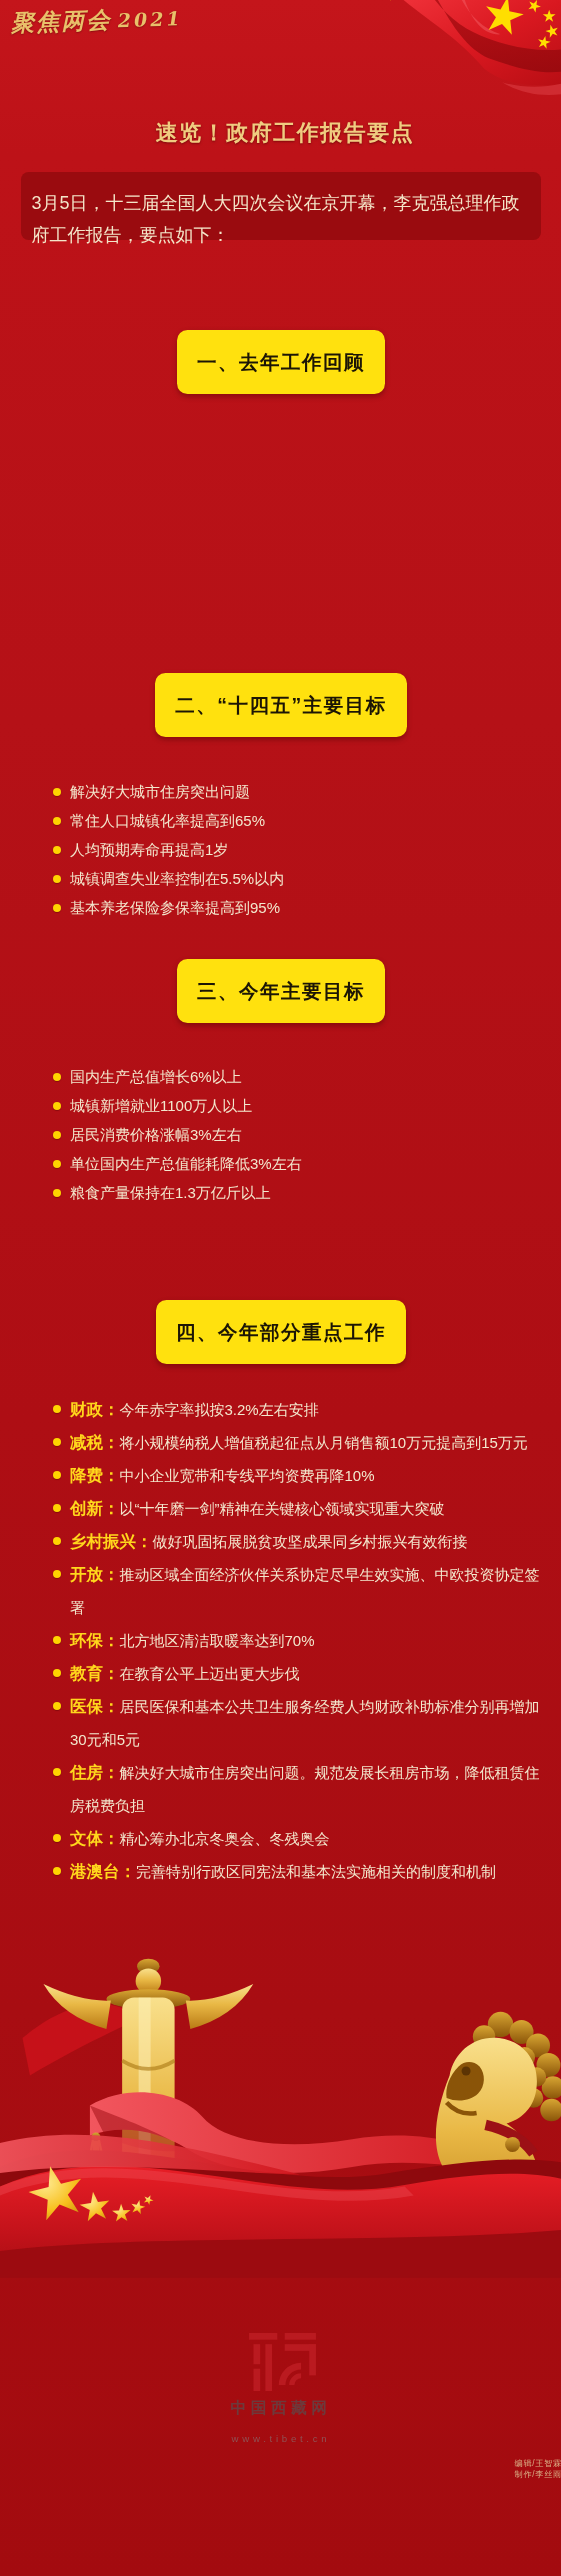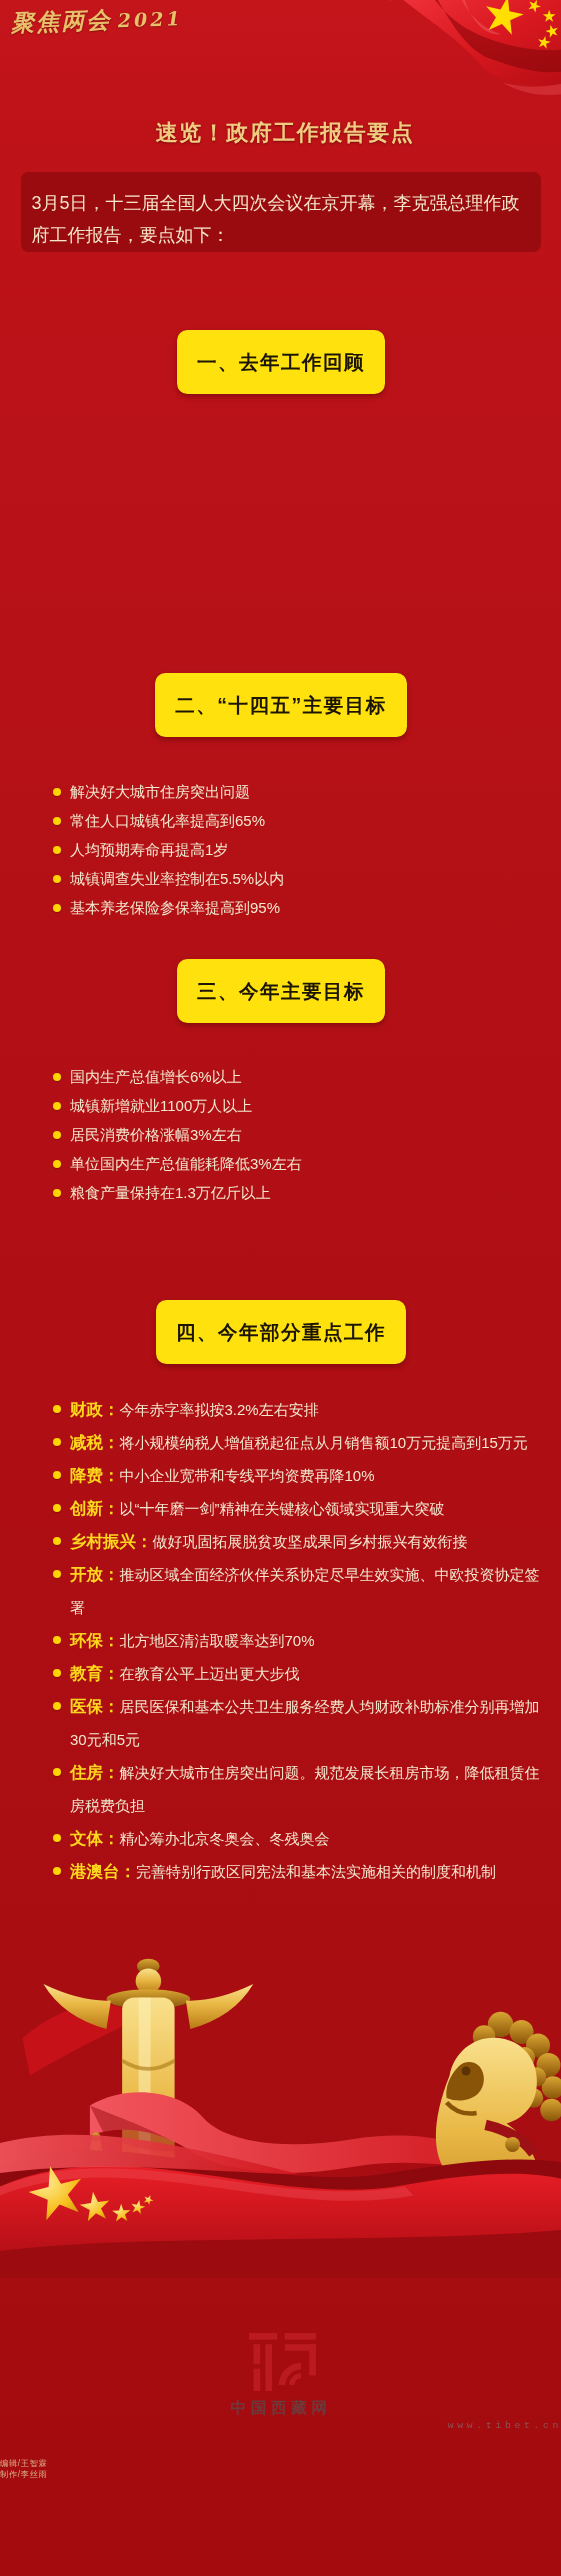--- a/index.html
+++ b/index.html
@@ -19,21 +19,21 @@
   
   .flag{position:absolute;top:0;right:0;width:172px;height:112px;z-index:2;}
   
   h1.title{
     position:absolute;top:114px;left:0;width:100%;margin:4px;z-index:4;
     text-align:center;font-size:22px;font-weight:bold;color:#f0cc80;letter-spacing:1.5px;
     text-shadow:0 0.7px 2.2px rgba(80,0,0,.6);
   }
   
   .intro{
-    position:absolute;left:21px;right:21px;top:172px;height:80px;z-index:3;
+    position:absolute;left:21px;right:21px;top:172px;height:68px;z-index:3;
     background:#9a0b0f;border-radius:7.5px;box-sizing:border-box;padding:15px 10.5px 0 10.5px;
   }
   .intro p{margin:0;font-size:18px;line-height:32px;color:#f4e6c9;}
   
   .section{position:absolute;left:0;width:100%;z-index:3;}
   #sec1{top:330px}#sec2{top:673px}#sec3{top:959px}#sec4{top:1300px}
   .pill{
     width:fit-content;margin:0 auto;background:#ffe10e;border-radius:10.5px;
     padding:12px 20px;height:40px;line-height:40px;font-size:19.5px;font-weight:bold;
     color:#1c1505;letter-spacing:1.5px;box-shadow:0 2.2px 5.2px rgba(60,0,0,.35);
@@ -50,24 +50,24 @@
   #sec4 .points{margin-top:28.5px}
   #sec4 .points li{line-height:33px;}
   #sec4 .points li::before{top:12.7px;}
   .pt-label{color:#ffd71c;font-weight:bold;font-size:16.5px;}
   
   .bottom-art{position:absolute;top:1948px;left:0;width:562px;height:330px;z-index:1;}
   
   .sitemark{position:absolute;top:2333px;left:0;width:100%;text-align:center;z-index:2;}
   .sitemark .glyph{display:block;margin:0 auto;width:70px;height:58px;opacity:.8;}
   .site-name{font-size:15.7px;font-weight:bold;letter-spacing:4.5px;color:#6e393b;margin-top:6.7px;}
-  .site-url{font-size:9.7px;letter-spacing:3.7px;color:#8f5254;margin-top:1px;font-family:Liberation Mono, monospace;text-align:right;}
+  .site-url{font-size:9.7px;letter-spacing:3.7px;color:#8f5254;margin-top:14px;font-family:Liberation Sans, sans-serif;}
   .credits{
     position:absolute;top:2458px;left:0;width:100%;z-index:2;
-    text-align:left;font-size:8.2px;line-height:11.2px;color:#dab287;letter-spacing:0.7px;
+    text-align:right;font-size:8.2px;line-height:11.2px;color:#dab287;letter-spacing:0.7px;
   }
 </style>
 </head>
 <body>
 
 <div id="page">
 
   <div class="badge">
     <span>聚焦两会</span><span class="year">2021</span>
   </div>

